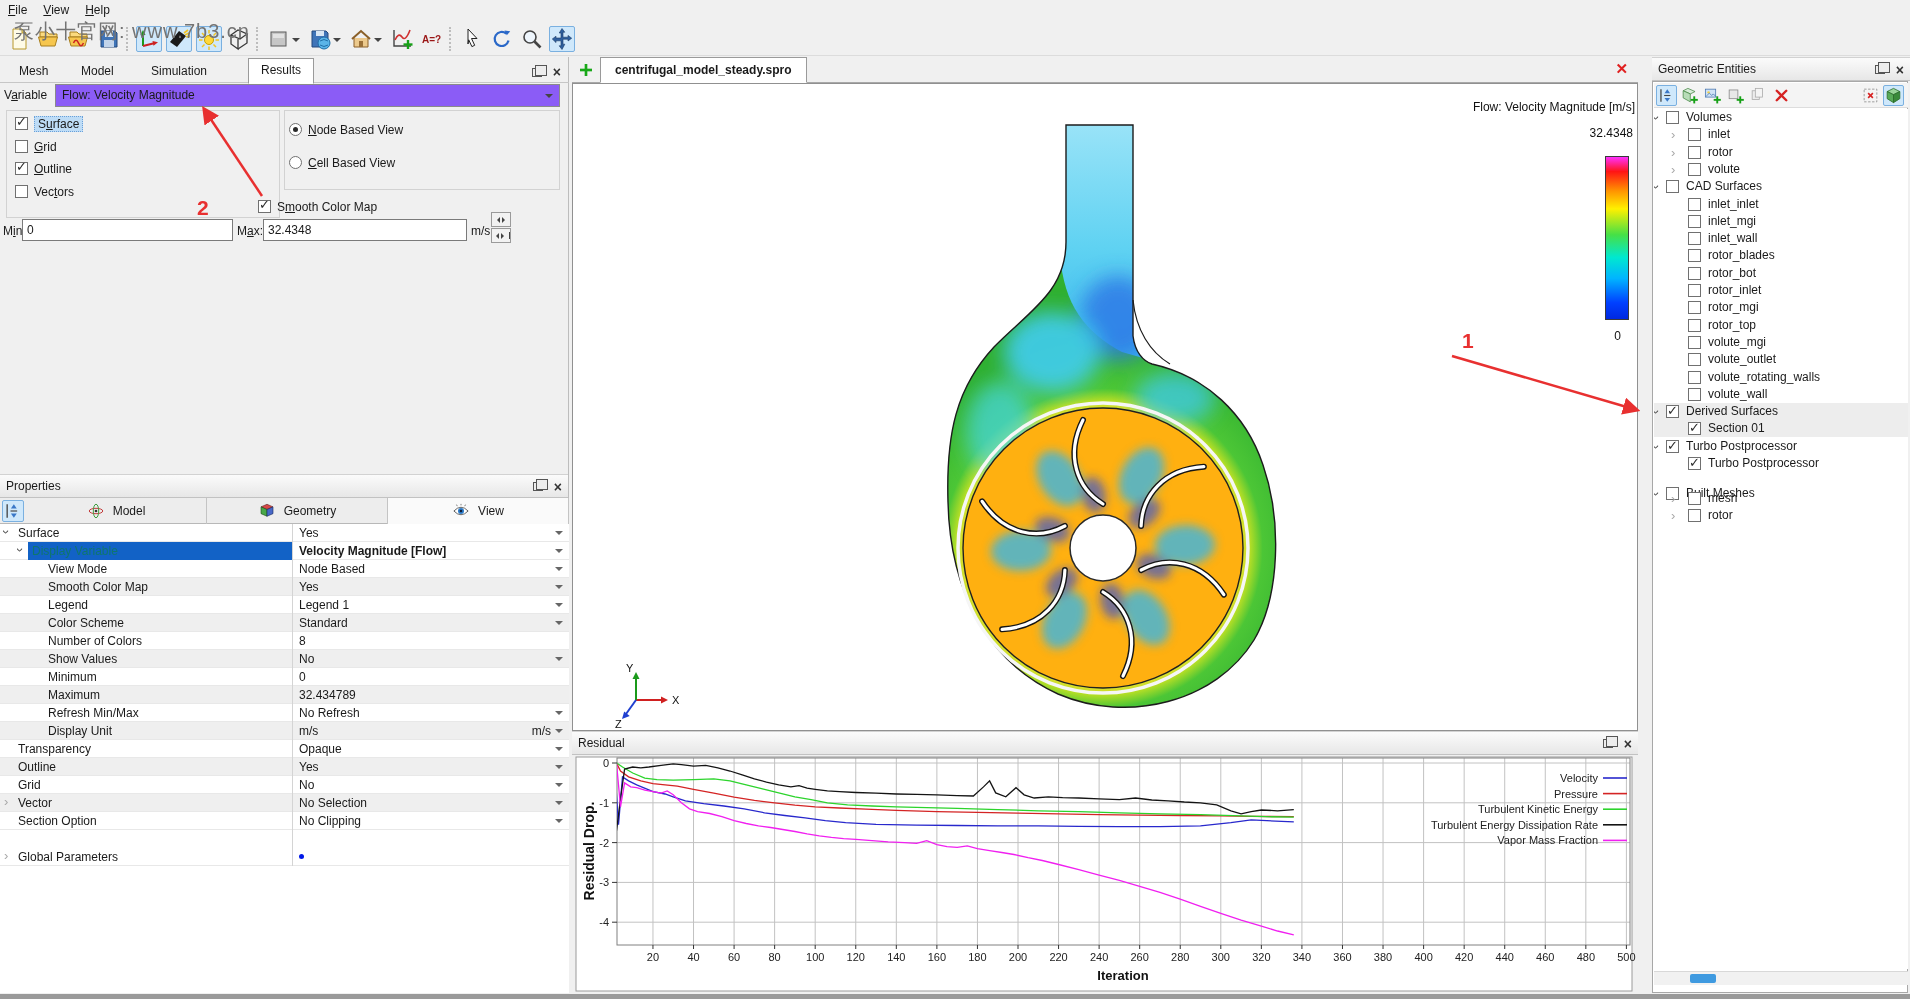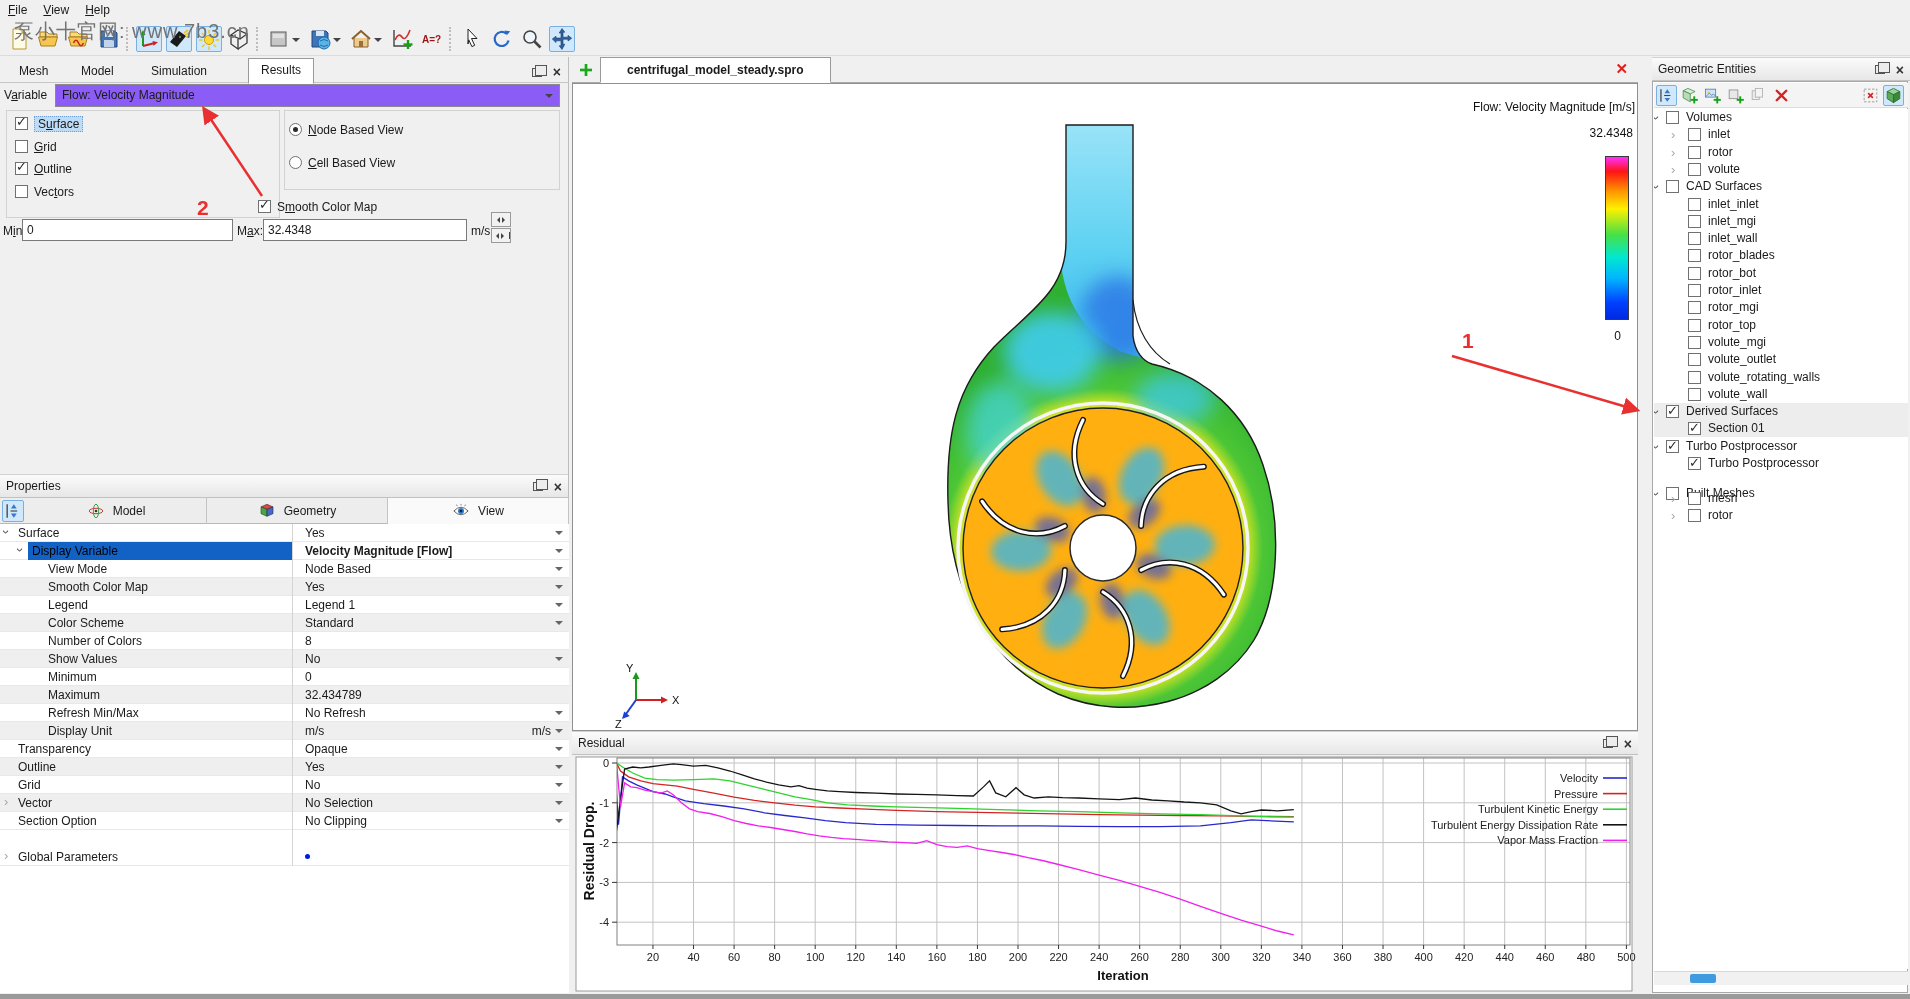--- a/index.html
+++ b/index.html
@@ -52,33 +52,33 @@
   #props-tabs { position:absolute; left:0; top:441px; width:569px; height:26px; background:#ededed; border-bottom:1px solid #b8b8b8; }
   .ptab { position:absolute; top:0; height:26px; border-right:1px solid #c4c4c4; display:flex; align-items:center; justify-content:center; gap:8px; font-size:12px; }
   .ptab svg { width:18px; height:18px; }
   .ptab.active { background:#fafafa; }
   .sqbtn { position:absolute; width:22px; height:22px; border:1px solid #7ab0e0; background:#cfe8fb; border-radius:2px; }
   .sqbtn svg { width:20px; height:20px; display:block; }
   #props-grid { position:absolute; left:0; top:467px; width:569px; height:469px; background:#fff; overflow:hidden; }
   .prow { position:absolute; left:0; width:569px; height:18px; line-height:18px; font-size:12px; border-bottom:1px solid #e8e8e8; }
   .prow.zebra { background:#efefef; }
   .ncell { position:absolute; left:0; top:0; width:292px; height:18px; }
-  .vcell { position:absolute; left:292px; top:0; right:0; height:18px; padding-left:12px; border-left:1px solid #d4d4d4; }
+  .vcell { position:absolute; left:292px; top:0; right:0; height:18px; padding-left:6px; border-left:1px solid #d4d4d4; }
   .selbg { position:absolute; left:28px; top:0; right:0; bottom:0; background:#1262c6; }
   .pname { position:absolute; top:0; white-space:nowrap; }
   .exp { position:absolute; top:0; font-size:13px; color:#555; line-height:16px; }
   .exp.open { transform:rotate(90deg); }
   .exp.closed { color:#a8a8a8; }
   .vcombo { position:absolute; right:6px; top:7px; border:4px solid transparent; border-top-color:#666; }
   .vunit { position:absolute; right:18px; top:0; color:#222; }
   .bluedot { display:inline-block; width:5px; height:5px; border-radius:50%; background:#0018e8; vertical-align:2px; }
 
   
   #doc-tabbar { position:absolute; left:572px; top:57px; width:1066px; height:26px; background:#f0f0f0; border-bottom:1px solid #a8a8a8; }
-  #doc-tab { position:absolute; left:28px; top:0; height:26px; line-height:25px; padding:0 26px; background:#fff; border:1px solid #9a9a9a; border-bottom:1px solid #fff; font-weight:bold; z-index:2; }
+  #doc-tab { position:absolute; left:28px; top:0; height:26px; line-height:25px; padding:0 14px; background:#fff; border:1px solid #9a9a9a; border-bottom:1px solid #fff; font-weight:bold; z-index:2; }
   #viewport { position:absolute; left:572px; top:83px; width:1066px; height:648px; background:#fff; border:1px solid #909090; }
   #colorbar { position:absolute; left:1605px; top:156px; width:24px; height:164px; border:1px solid #3a3a3a;
     background:linear-gradient(to bottom,#ff30ff 0%,#ff1414 9%,#ff9400 21%,#fff000 32%,#46e046 48%,#00e8d0 62%,#00b4ff 75%,#0040ff 90%,#0028e0 100%); }
   .vp-text { position:absolute; color:#111; font-size:12px; text-align:right; }
 
   
   #residual { position:absolute; left:572px; top:731px; width:1066px; height:268px; background:#f0f0f0; }
   svg text { font-family:"Liberation Sans", sans-serif; }
 
   
@@ -328,21 +328,21 @@
         <div class="ncell">
           <span class="exp open" style="left: 4px;">›</span>
           <span class="pname" style="left: 18px;">Surface</span>
         </div>
         <div class="vcell"><span>Yes</span><span class="vcombo"></span></div>
       </div>
       <div class="prow" style="top: 18px;">
         <div class="ncell">
           <div class="selbg"></div>
           <span class="exp open" style="left: 18px;">›</span>
-          <span class="pname" style="left: 32px; color: #000000; z-index: 2;">Display Variable</span>
+          <span class="pname" style="left: 32px; color: #0f766e; z-index: 2;">Display Variable</span>
         </div>
         <div class="vcell"><span style="font-weight: bold;">Velocity Magnitude [Flow]</span><span class="vcombo"></span></div>
       </div>
       <div class="prow" style="top: 36px;">
         <div class="ncell">
           <span class="pname" style="left: 48px;">View Mode</span>
         </div>
         <div class="vcell"><span>Node Based</span><span class="vcombo"></span></div>
       </div>
       <div class="prow zebra" style="top: 54px;">

